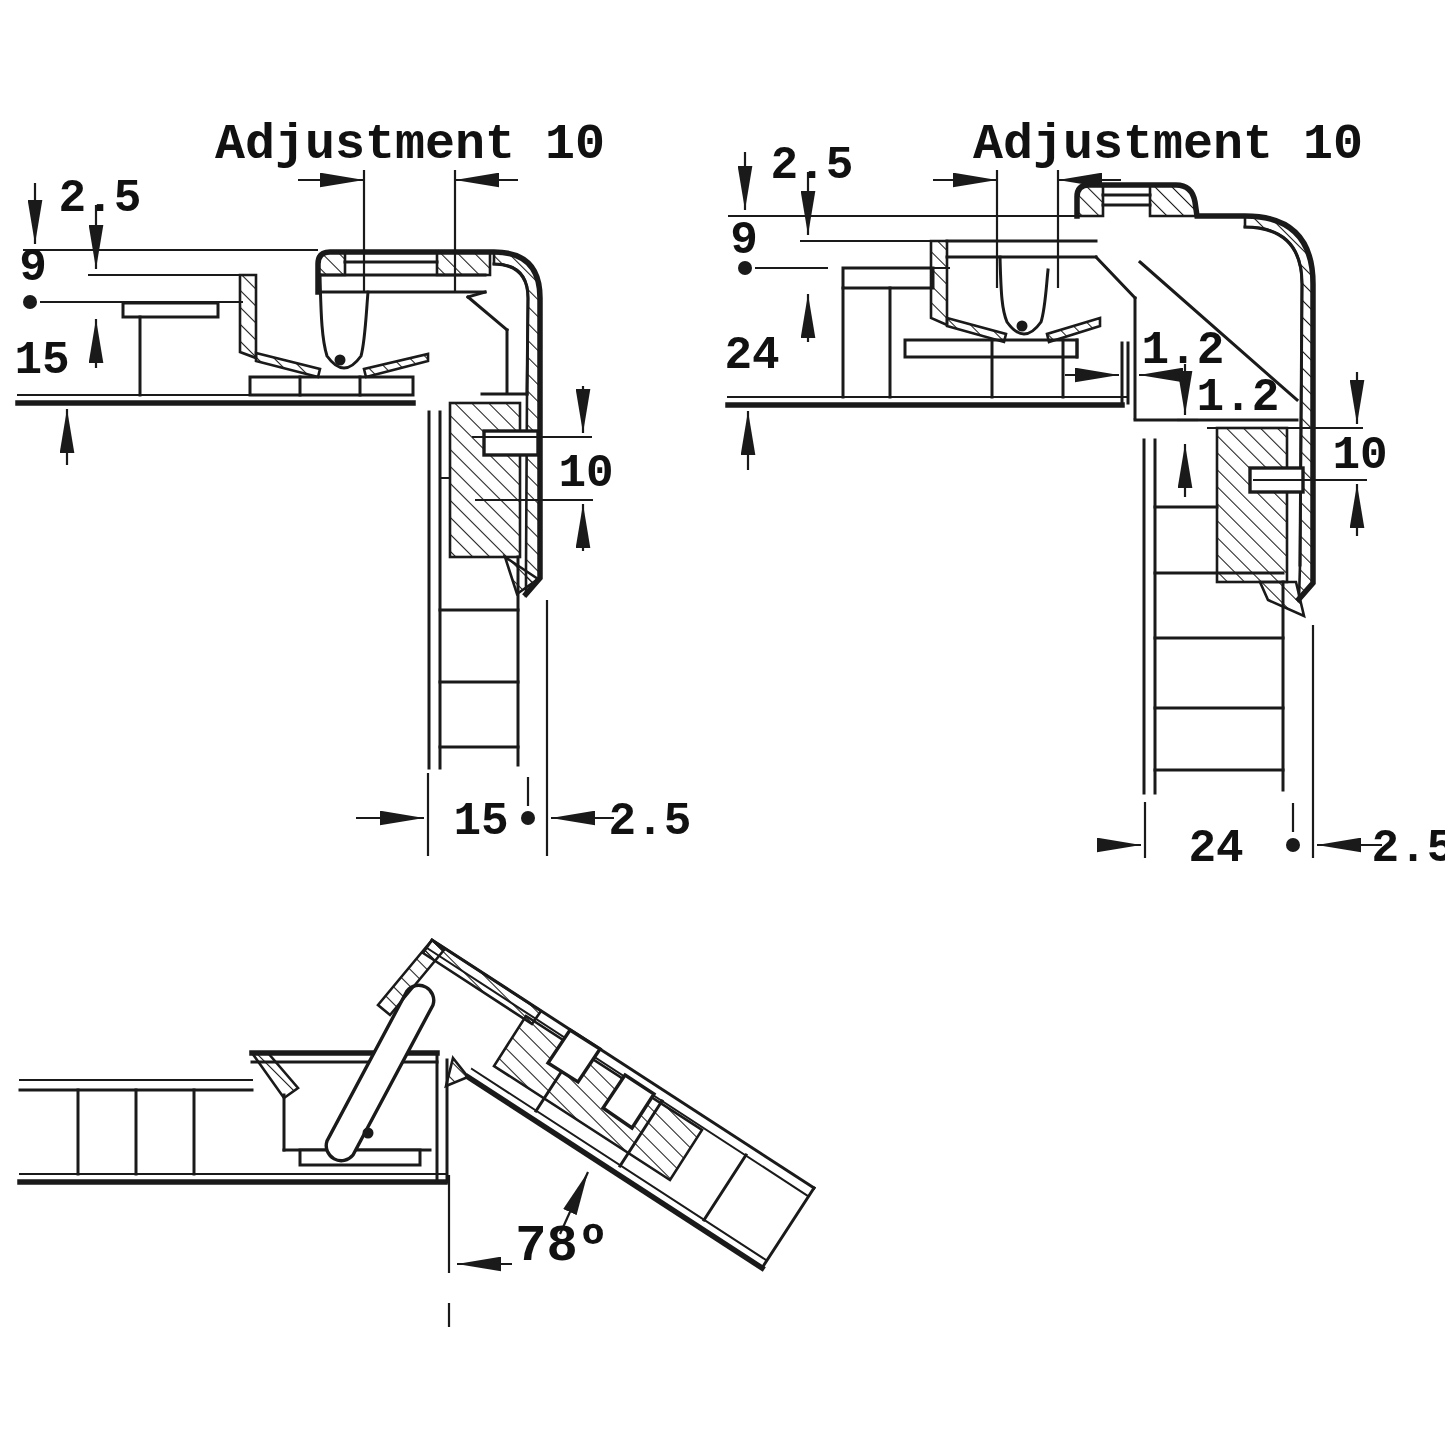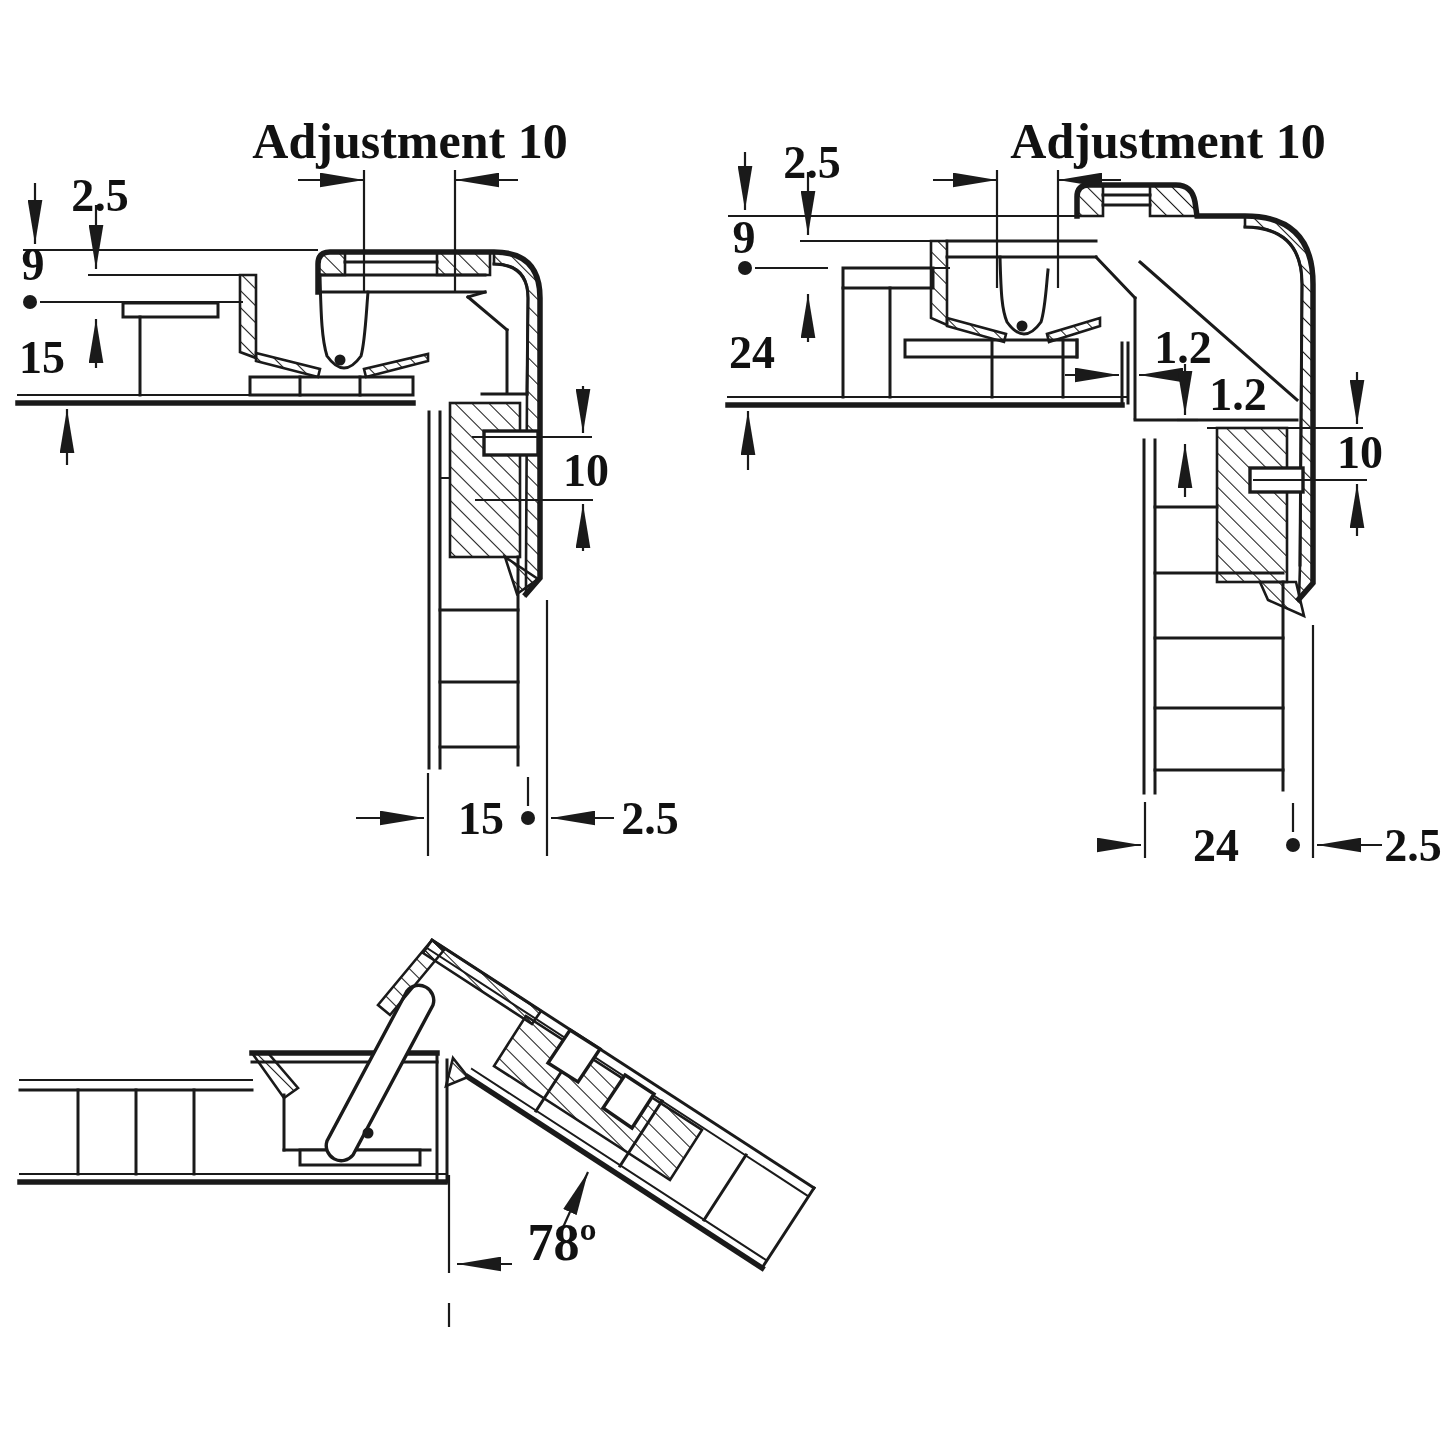--- a/index.html
+++ b/index.html
@@ -1,17 +1,17 @@
 <!DOCTYPE html>
 <html><head>
 <meta charset="utf-8">
 <style>
   html,body{margin:0;padding:0;background:#ffffff;}
   .stage{position:relative;width:1445px;height:1445px;background:#ffffff;overflow:hidden;
-         font-family:Liberation Serif, serif;}
+         font-family:Liberation Mono, monospace;}
   svg{position:absolute;left:0;top:0;}
   .ln{stroke:#1a1a1a;stroke-width:3;fill:none;stroke-linecap:square;}
   .ln2{stroke:#1a1a1a;stroke-width:2;fill:none;stroke-linecap:square;}
   .lnt{stroke:#1a1a1a;stroke-width:5.5;fill:none;stroke-linecap:square;}
   .dim{stroke:#1a1a1a;stroke-width:2.2;fill:none;stroke-linecap:butt;}
   .hatch{fill:url(#hz);stroke:#1a1a1a;stroke-width:2.6;}
   .white{fill:#ffffff;stroke:#1a1a1a;stroke-width:3;}
   .whitet{fill:#ffffff;stroke:#1a1a1a;stroke-width:3.4;}
   .dot{fill:#1a1a1a;stroke:none;}
   text.num{font-size:46px;font-weight:bold;fill:#111;text-anchor:middle;}

